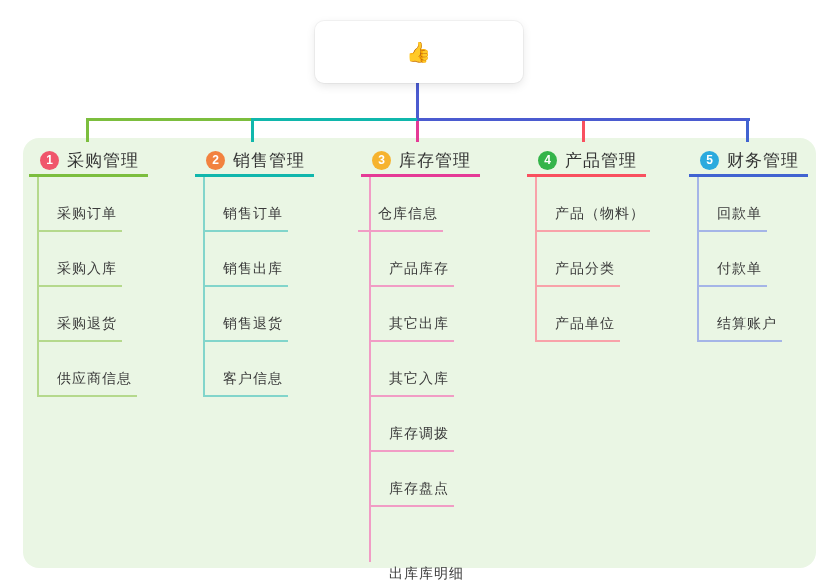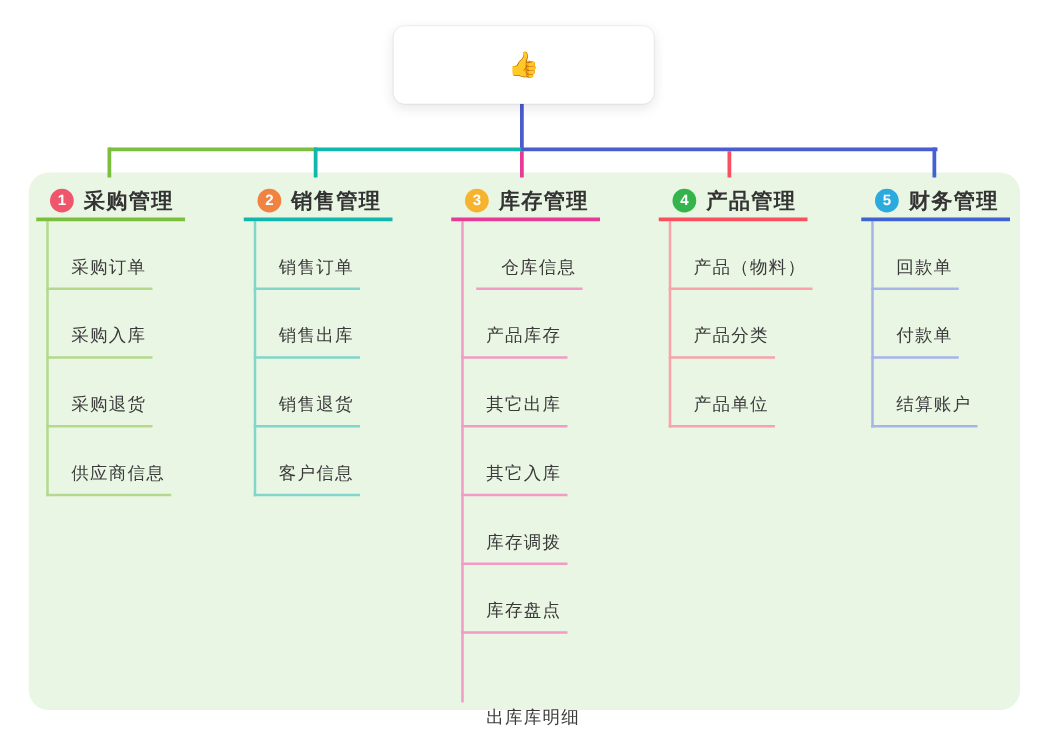--- a/index.html
+++ b/index.html
@@ -16,21 +16,21 @@
                font-size:21px; font-weight:500; color:#333; z-index:3; }
   .root-icon { font-size:20px; line-height:1; }
 
   .line { position:absolute; z-index:1; }
 
   .branch-header { position:absolute; width:119px; height:31px; box-sizing:border-box;
                    display:flex; align-items:center; gap:8px; padding-left:11px; z-index:2; }
   .badge { width:19px; height:19px; border-radius:50%; color:#fff; font-size:12px;
            font-weight:bold; display:flex; align-items:center; justify-content:center;
            flex:0 0 auto; }
-  .branch-label { font-size:17px; font-weight:700; color:#333; letter-spacing:1px;
+  .branch-label { font-size:17px; font-weight:400; color:#333; letter-spacing:1px;
                   white-space:nowrap; }
 
   .child-item { position:absolute; height:55px; box-sizing:border-box;
                 display:flex; align-items:flex-end; padding:16px 5px 7px 20px;
                 width:max-content; z-index:2; }
   .child-label { font-size:14px; color:#3a3a3a; letter-spacing:1px; white-space:nowrap; }
 </style>
 </head>
 <body>
 
@@ -85,21 +85,21 @@
         <div class="child-label">销售退货</div>
       </div>
       <div class="child-item" style="left: 203px; top: 342px; border-bottom: 2px solid rgb(130, 213, 203);">
         <div class="child-label">客户信息</div>
       </div>
       <div class="branch-header" style="left: 361px; top: 146px; border-bottom: 3px solid rgb(229, 58, 150);">
         <div class="badge" style="background: rgb(246, 179, 46);">3</div>
         <div class="branch-label">库存管理</div>
       </div>
       <div class="line" style="left: 369px; top: 177px; width: 2px; height: 385px; background: rgb(241, 156, 197);"></div>
-      <div class="child-item" style="left: 381px; top: 177px; border-bottom: 2px solid rgb(241, 156, 197);">
+      <div class="child-item" style="left: 358px; top: 177px; border-bottom: 2px solid rgb(241, 156, 197);">
         <div class="child-label">仓库信息</div>
       </div>
       <div class="child-item" style="left: 369px; top: 232px; border-bottom: 2px solid rgb(241, 156, 197);">
         <div class="child-label">产品库存</div>
       </div>
       <div class="child-item" style="left: 369px; top: 287px; border-bottom: 2px solid rgb(241, 156, 197);">
         <div class="child-label">其它出库</div>
       </div>
       <div class="child-item" style="left: 369px; top: 342px; border-bottom: 2px solid rgb(241, 156, 197);">
         <div class="child-label">其它入库</div>

